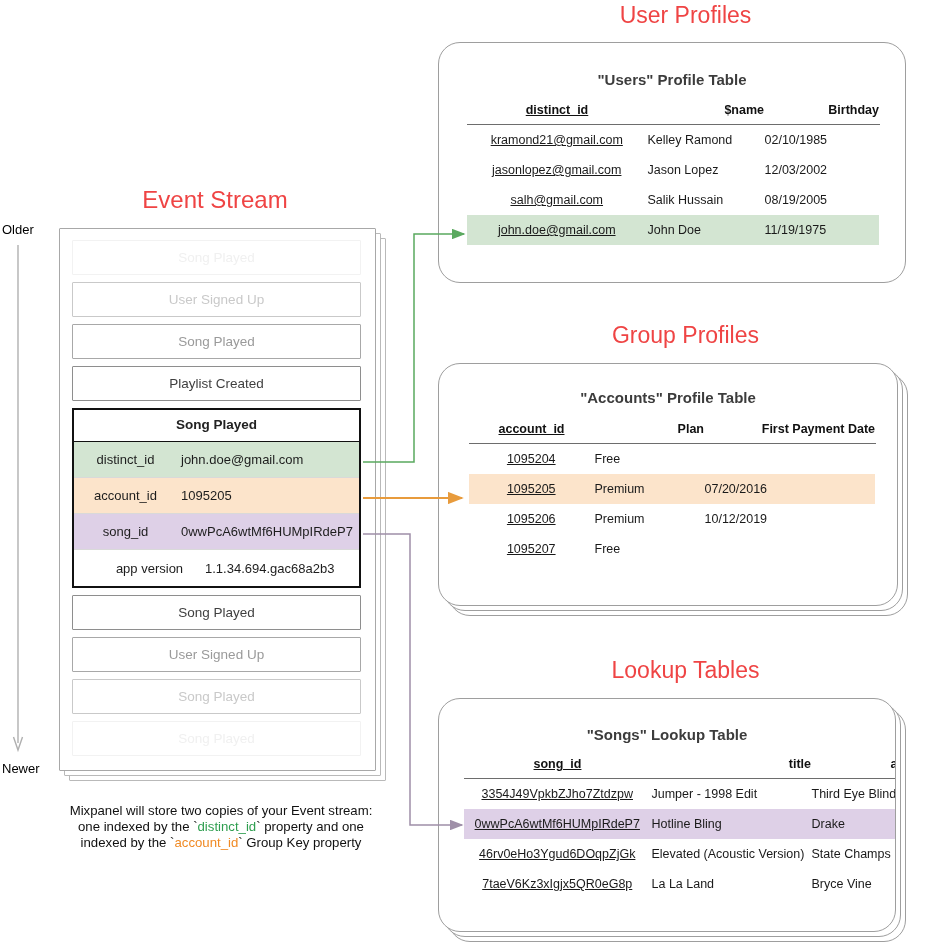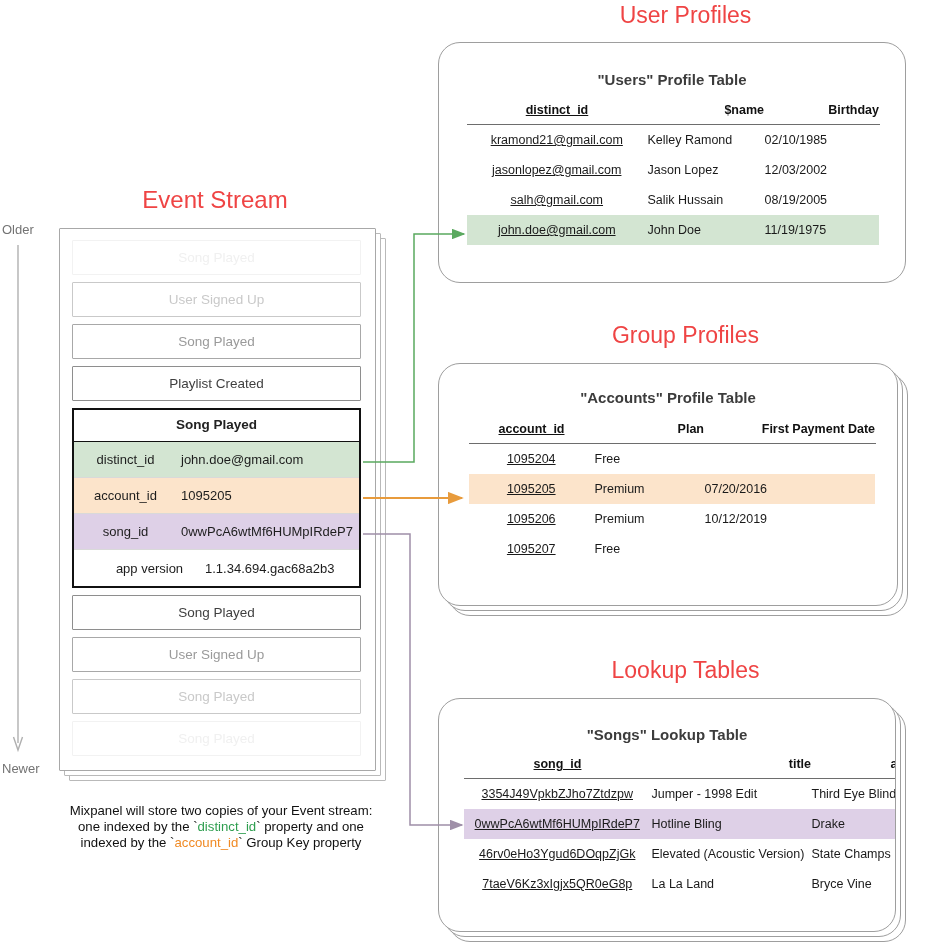--- a/index.html
+++ b/index.html
@@ -32,21 +32,21 @@
   }
   #title-user-profiles  { left: 430px; top: 2px;   width: 511px; }
   #title-group-profiles { left: 430px; top: 322px; width: 511px; }
   #title-lookup-tables  { left: 430px; top: 657px; width: 511px; }
   #title-event-stream   { left: 0px;   top: 186px; width: 430px; font-size: 24px; }
 
   
   .timeline-label {
     position: absolute;
     font-size: 13px;
-    color: #737373;
+    color: #000000;
     white-space: nowrap;
   }
   #timeline-older { left: 2px; top: 222px; }
   #timeline-newer { left: 2px; top: 761px; }
   #timeline-axis {
     position: absolute;
     left: 12px;
     top: 245px;
     width: 12px;
     height: 510px;

